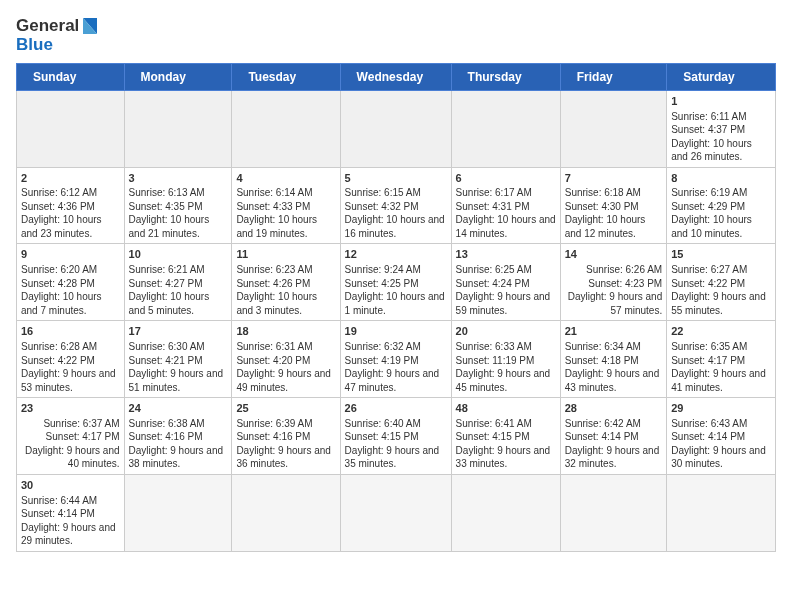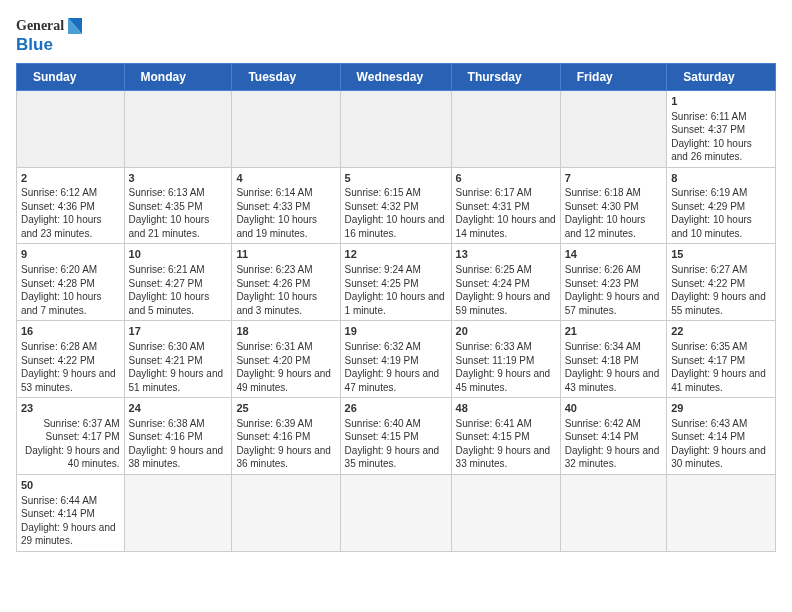--- a/index.html
+++ b/index.html
@@ -89,21 +89,21 @@
     }
   </style>
 </head>
 <body>
 
 <div class="page">
   <div class="header">
     <div class="logo">
   <div style="display:flex;flex-direction:column;align-items:flex-start;line-height:1.1">
     <div style="display:flex;align-items:center;gap:0">
-      <span style="font-size:14px;font-weight:bold;color:#333;font-family:Liberation Serif, serif">General</span>
+      <span style="font-size:17px;font-weight:bold;color:#333;font-family:Liberation Sans, sans-serif">General</span>
       <svg width="18" height="20" viewBox="0 0 18 20" style="margin-left:2px">
         <polygon points="2,2 16,2 16,18" fill="#1a6ebf"></polygon>
         <polygon points="2,2 16,18 2,18" fill="#4a9fd4"></polygon>
       </svg>
     </div>
     <span style="font-size:17px;font-weight:bold;color:#1a6ebf;font-family:Arial">Blue</span>
   </div>
 </div>
     <div class="title-block">
       <div class="month-title"></div>
@@ -208,21 +208,21 @@
 Daylight: 10 hours and 1 minute.</div>
           </td>
           <td>
             <span class="day-num">13</span>
             <div class="day-info" style="white-space: pre-line;">Sunrise: 6:25 AM
 Sunset: 4:24 PM
 Daylight: 9 hours and 59 minutes.</div>
           </td>
           <td>
             <span class="day-num">14</span>
-            <div class="day-info" style="white-space: pre-line;">Sunrise: 6:26 AM
+            <div class="day-info" style="white-space: pre-line; text-align: right;">Sunrise: 6:26 AM
 Sunset: 4:23 PM
 Daylight: 9 hours and 57 minutes.</div>
           </td>
           <td>
             <span class="day-num">15</span>
             <div class="day-info" style="white-space: pre-line;">Sunrise: 6:27 AM
 Sunset: 4:22 PM
 Daylight: 9 hours and 55 minutes.</div>
           </td>
         </tr>
@@ -295,35 +295,35 @@
 Sunset: 4:15 PM
 Daylight: 9 hours and 35 minutes.</div>
           </td>
           <td>
             <span class="day-num">48</span>
             <div class="day-info" style="white-space: pre-line;">Sunrise: 6:41 AM
 Sunset: 4:15 PM
 Daylight: 9 hours and 33 minutes.</div>
           </td>
           <td>
-            <span class="day-num">40</span>
+            <span class="day-num">28</span>
             <div class="day-info" style="white-space: pre-line;">Sunrise: 6:42 AM
 Sunset: 4:14 PM
 Daylight: 9 hours and 32 minutes.</div>
           </td>
           <td>
             <span class="day-num">29</span>
             <div class="day-info" style="white-space: pre-line;">Sunrise: 6:43 AM
 Sunset: 4:14 PM
 Daylight: 9 hours and 30 minutes.</div>
           </td>
         </tr>
         <tr>
           <td class="has-data">
-            <span class="day-num">50</span>
+            <span class="day-num">30</span>
             <div class="day-info" style="white-space: pre-line;">Sunrise: 6:44 AM
 Sunset: 4:14 PM
 Daylight: 9 hours and 29 minutes.</div>
           </td>
           <td class="empty"></td>
           <td class="empty"></td>
           <td class="empty"></td>
           <td class="empty"></td>
           <td class="empty"></td>
           <td class="empty"></td>

